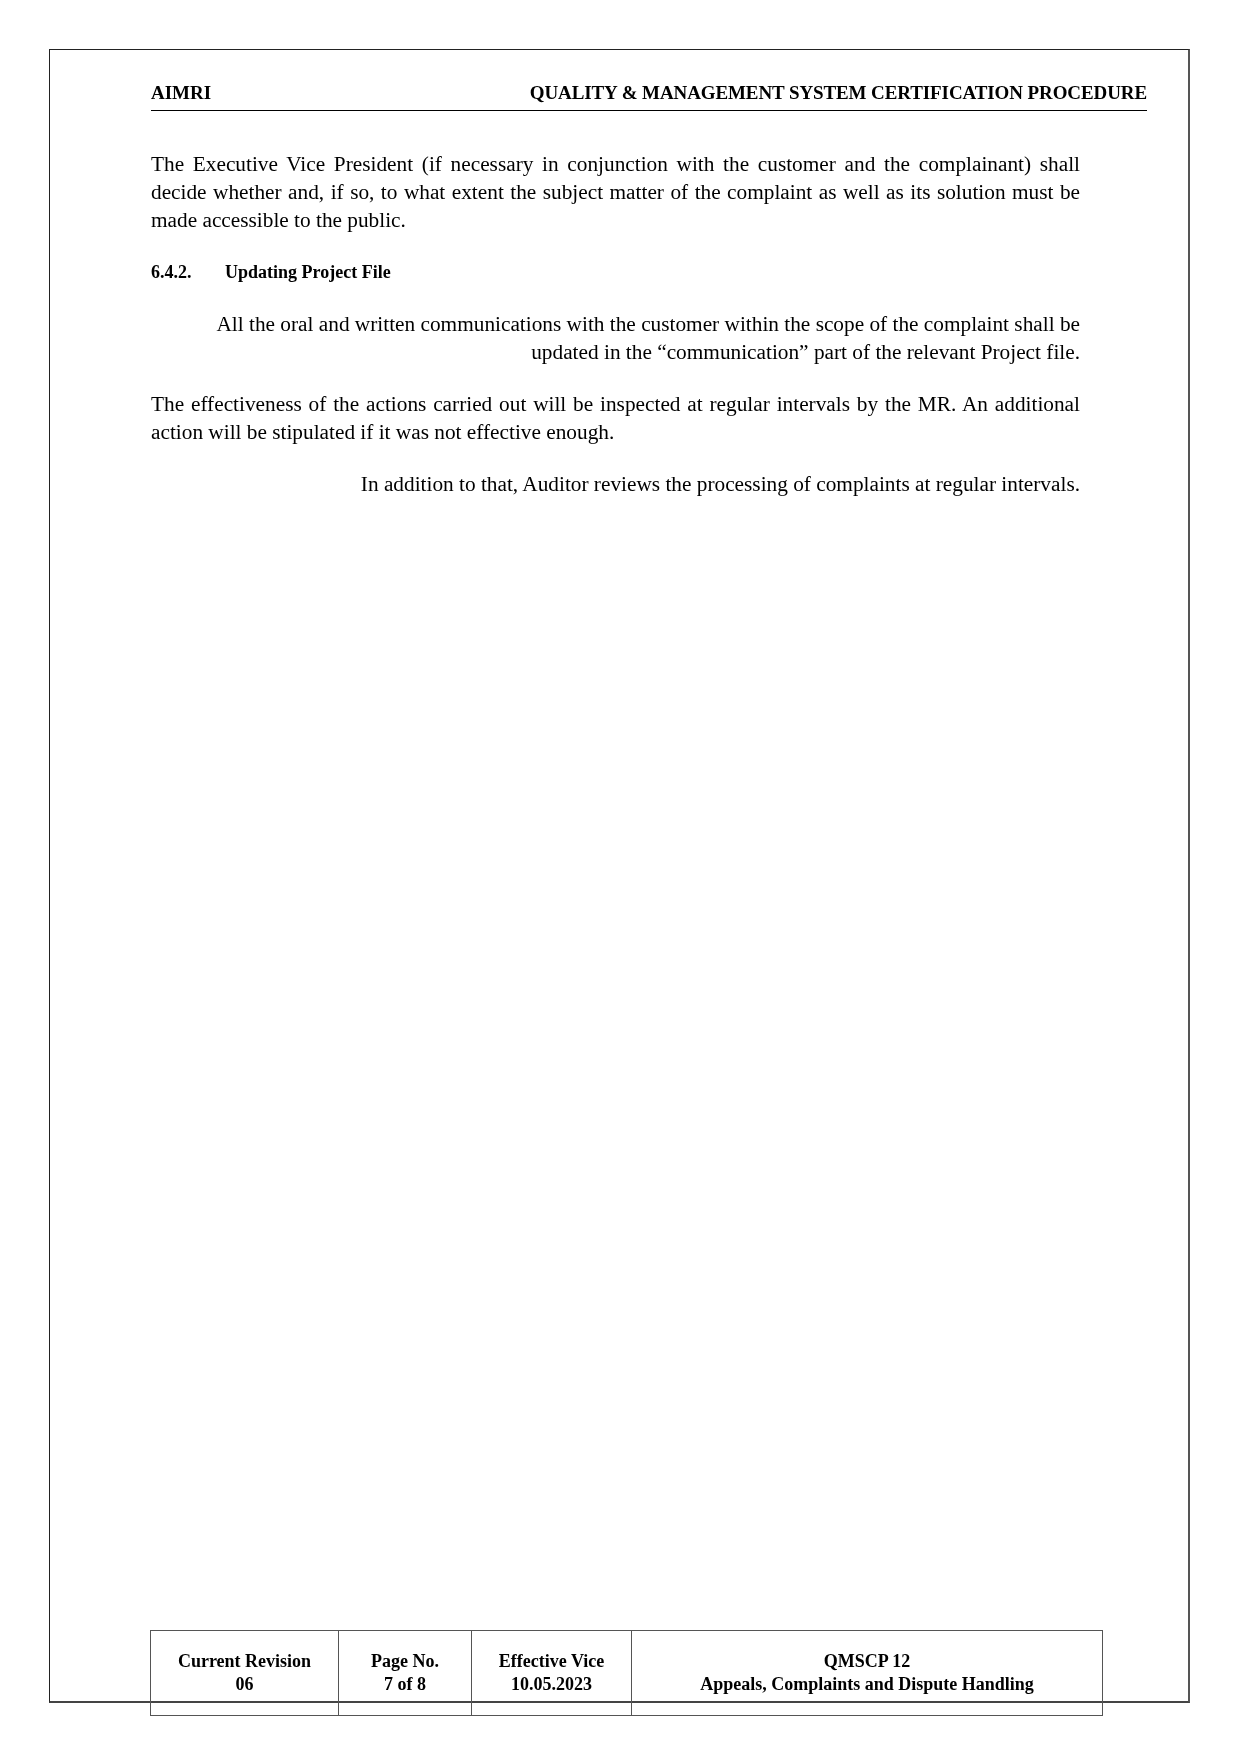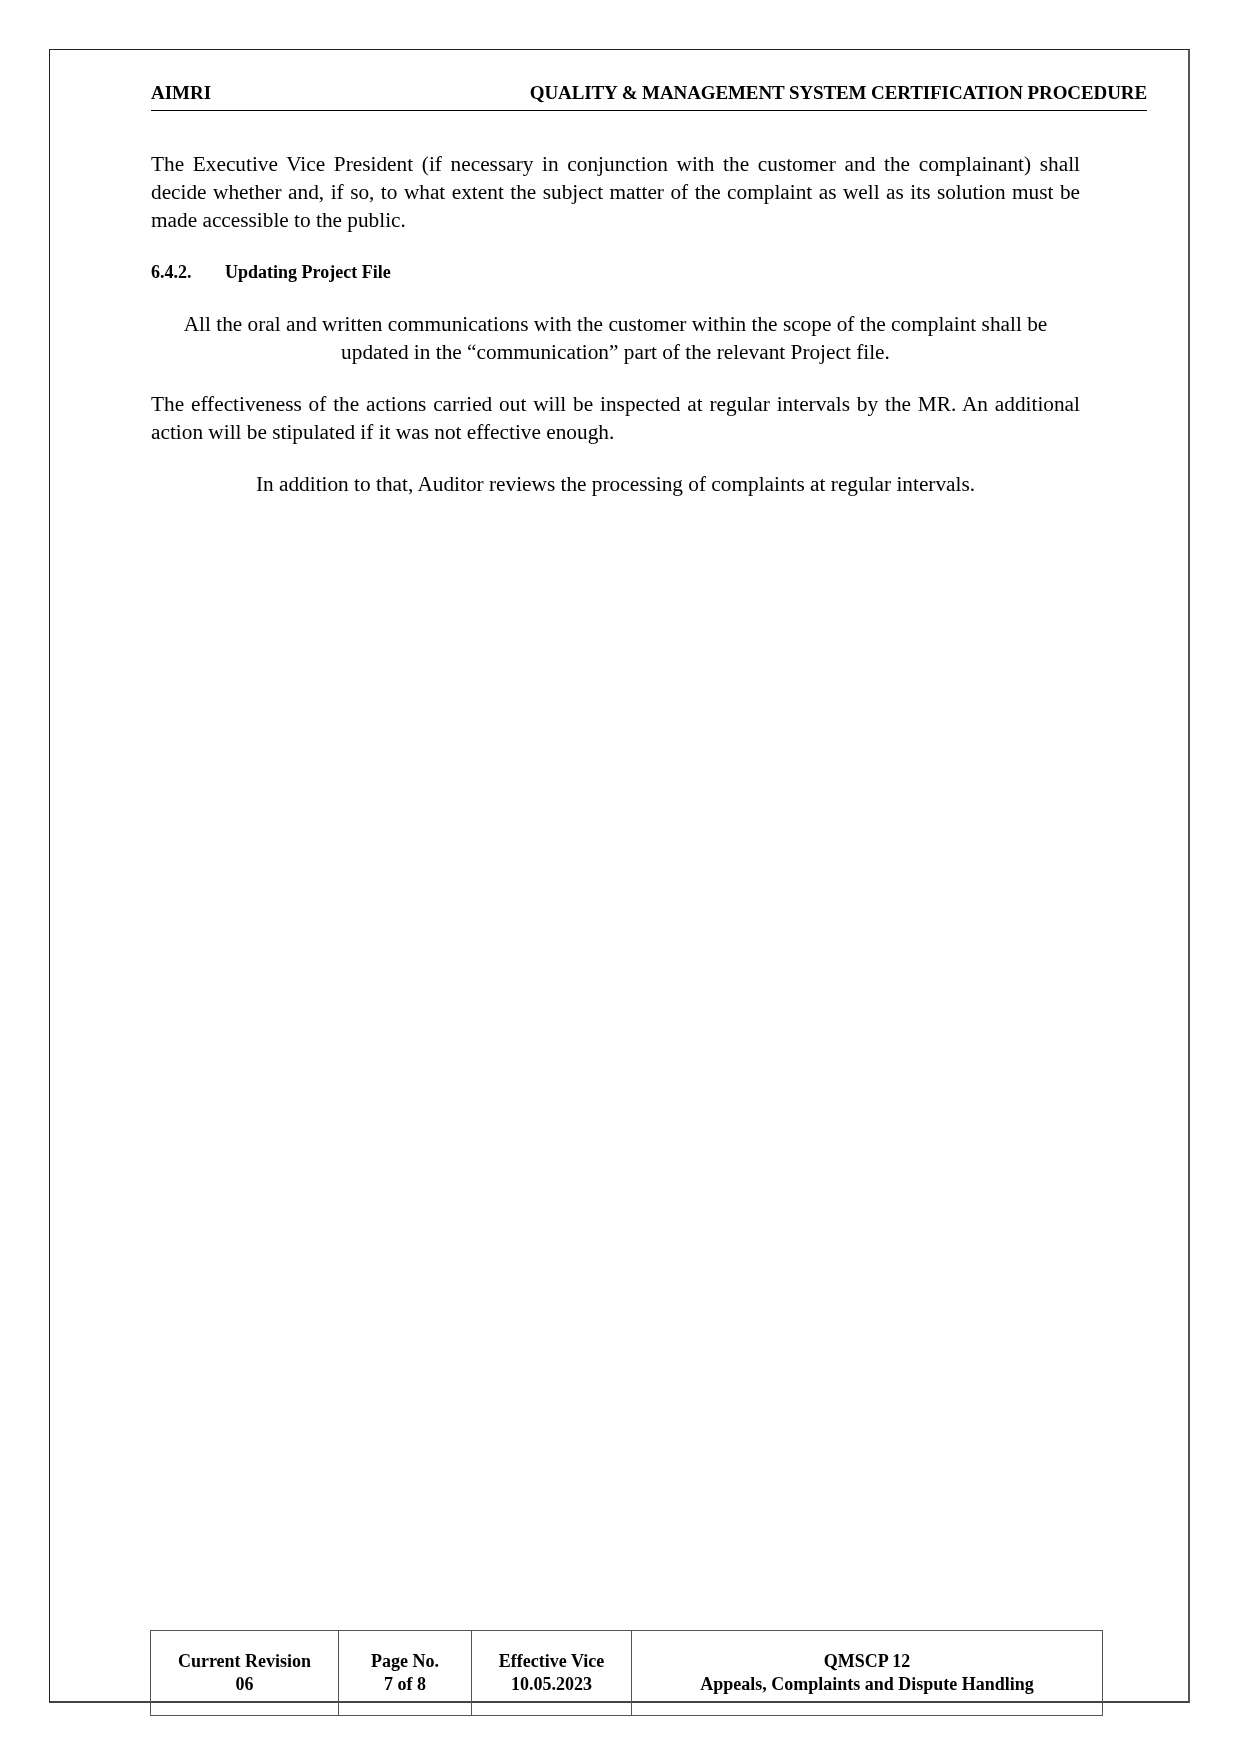--- a/index.html
+++ b/index.html
@@ -54,21 +54,21 @@
       top: 150px;
       width: 945px;
       font-size: 21.3px;
       line-height: 28px;
     }
     .content p {
       margin: 0 16px 24px 0;
       text-align: justify;
     }
     .content p.last-left {
-      text-align: center;
+      text-align: right;
     }
     .content h3 {
       font-size: 18px;
       font-weight: bold;
       margin: 0 0 24px 0;
       line-height: 28px;
     }
     .content h3 .num {
       display: inline-block;
       width: 74px;

